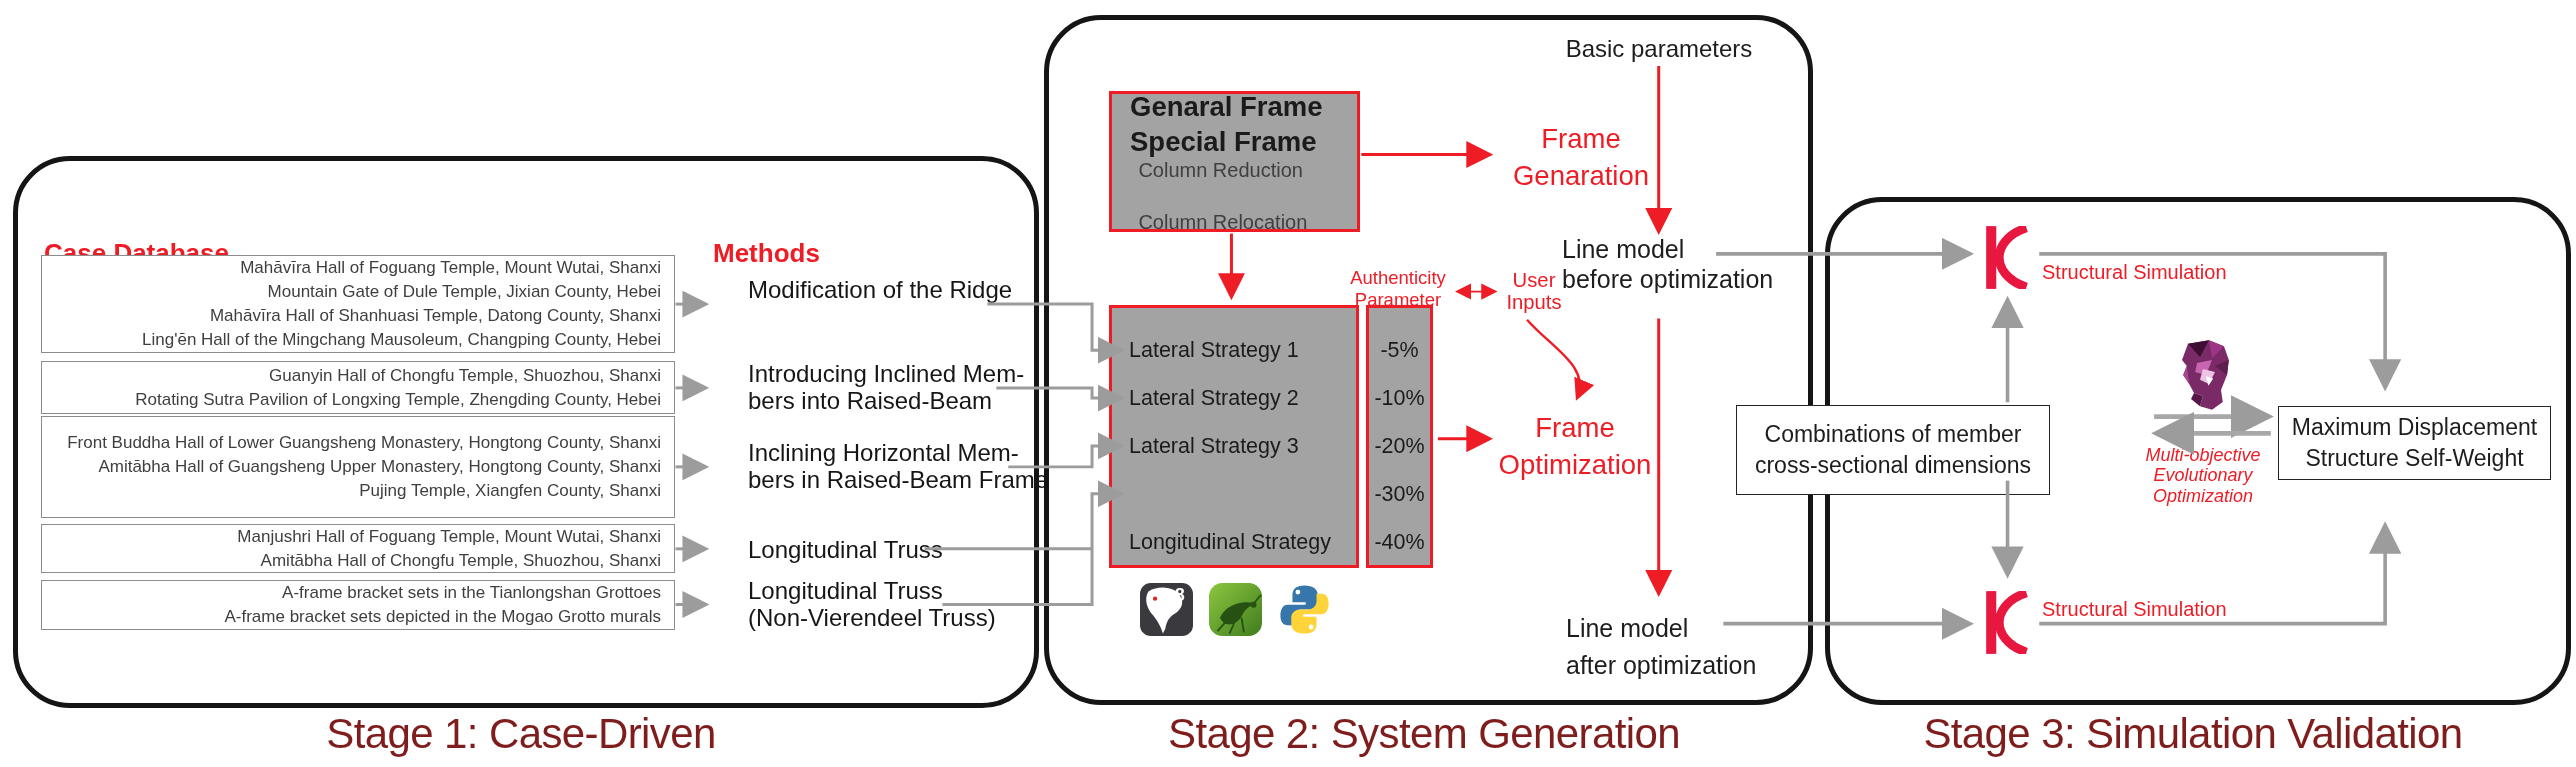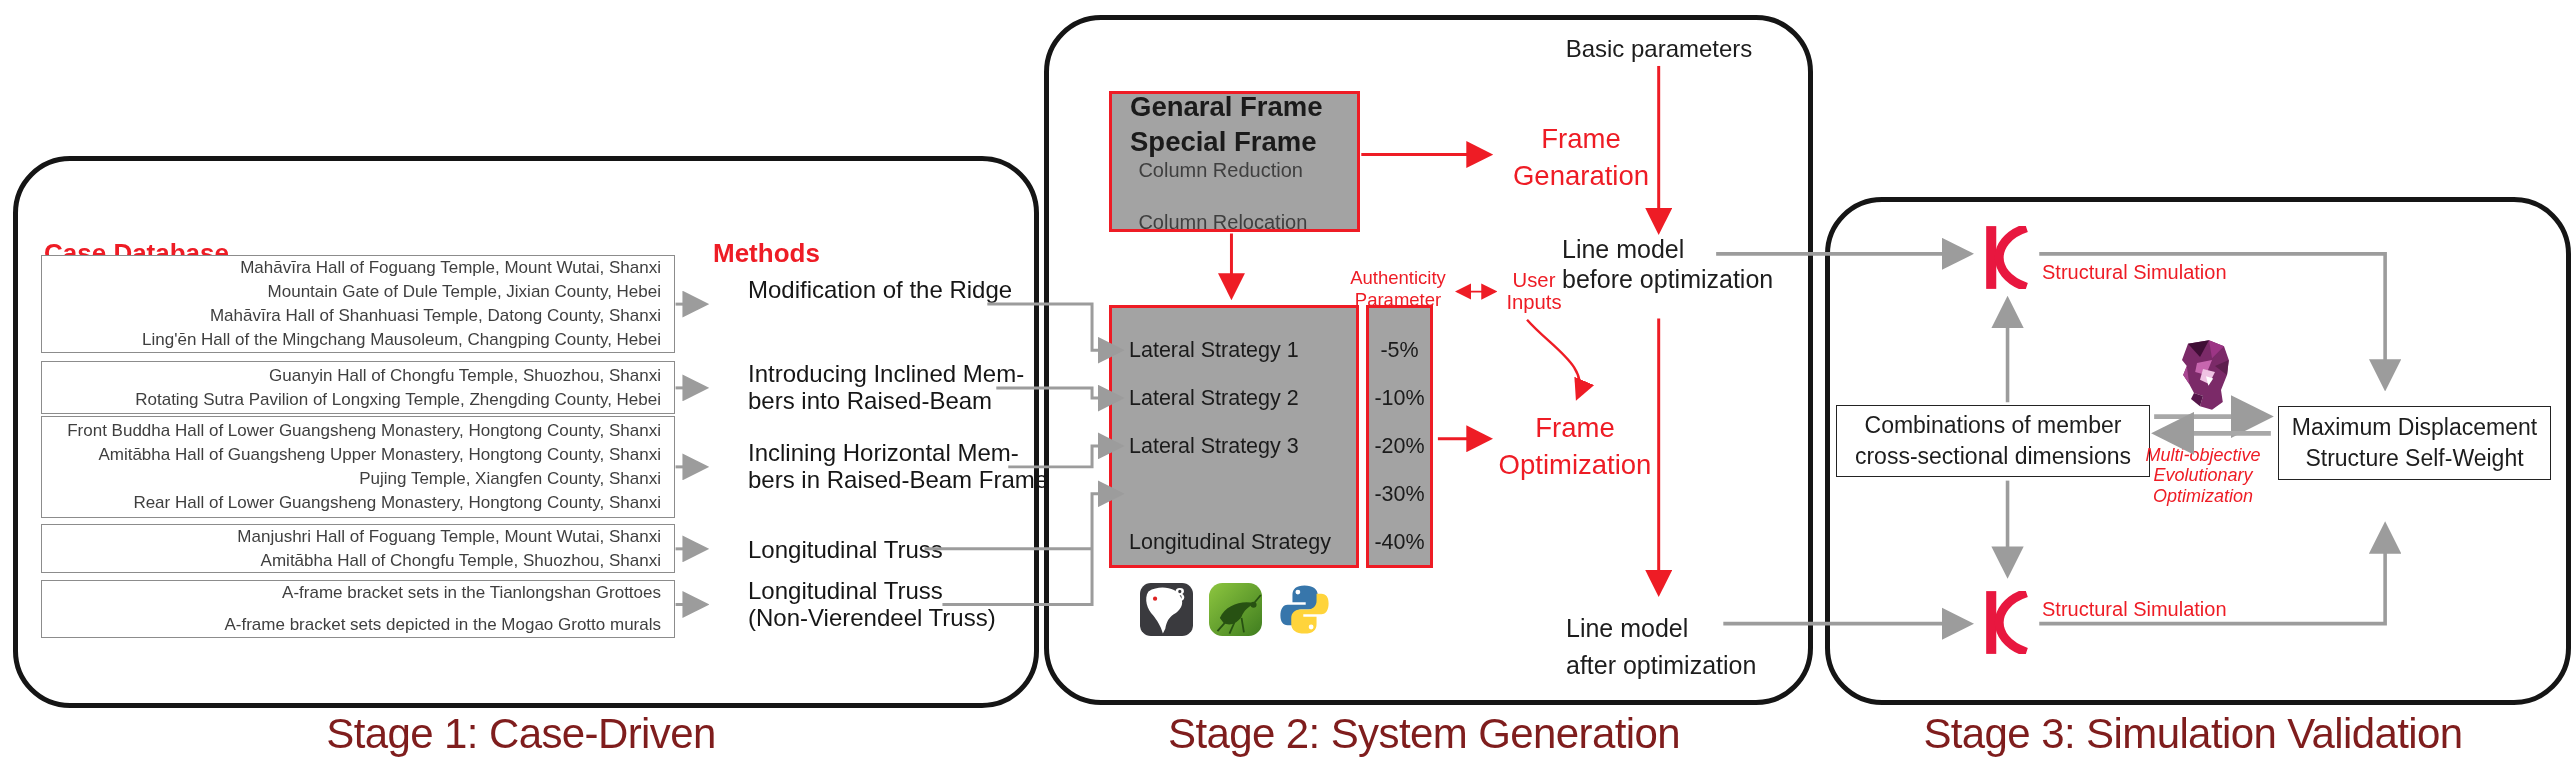--- a/index.html
+++ b/index.html
@@ -49,27 +49,26 @@
   <div class="case-line">Ling'ēn Hall of the Mingchang Mausoleum, Changping County, Hebei</div>
 </div>
 <div class="case-box" style="top:361px;height:53px;">
   <div class="case-line">Guanyin Hall of Chongfu Temple, Shuozhou, Shanxi</div>
   <div class="case-line">Rotating Sutra Pavilion of Longxing Temple, Zhengding County, Hebei</div>
 </div>
 <div class="case-box" style="top:416px;height:102px;">
   <div class="case-line">Front Buddha Hall of Lower Guangsheng Monastery, Hongtong County, Shanxi</div>
   <div class="case-line">Amitābha Hall of Guangsheng Upper Monastery, Hongtong County, Shanxi</div>
   <div class="case-line">Pujing Temple, Xiangfen County, Shanxi</div>
-  <div class="case-line">Rear Hall of Lower Guangsheng Monastery, Hongtong County, Shanxi</div>
 </div>
 <div class="case-box" style="top:524px;height:49px;">
   <div class="case-line">Manjushri Hall of Foguang Temple, Mount Wutai, Shanxi</div>
   <div class="case-line">Amitābha Hall of Chongfu Temple, Shuozhou, Shanxi</div>
 </div>
-<div class="case-box" style="top:580px;height:58px;justify-content:space-between;">
+<div class="case-box" style="top:580px;height:50px;">
   <div class="case-line">A-frame bracket sets in the Tianlongshan Grottoes</div>
   <div class="case-line">A-frame bracket sets depicted in the Mogao Grotto murals</div>
 </div>
 
 <div class="method" style="top:276px;">
   <div>Modification of the Ridge</div>
 </div>
 <div class="method" style="top:360px;">
   <div>Introducing Inclined Mem-</div>
   <div>bers into Raised-Beam</div>
@@ -181,21 +180,21 @@
 <div class="redtext" style="left:2042px;top:261px;font-size:20px;transform:none;">Structural Simulation</div>
 
 <div style="position:absolute;left:1985px;top:591px;z-index:10;">
   <svg width="45" height="63" viewBox="0 0 76 106">
     <rect x="2" y="0" width="17" height="106" fill="#e8173f"></rect>
     <path d="M70,3 C36,14 24,36 24,53 C24,70 36,92 70,103" fill="none" stroke="#e8173f" stroke-width="15"></path>
   </svg>
 </div>
 <div class="redtext" style="left:2042px;top:598px;font-size:20px;transform:none;">Structural Simulation</div>
 
-<div class="blackbox" style="left:1836px;top:405px;width:314px;height:72px;">
+<div class="blackbox" style="left:1736px;top:405px;width:314px;height:90px;">
   <div>Combinations of member</div>
   <div>cross-sectional dimensions</div>
 </div>
 <div class="blackbox" style="left:2278px;top:406px;width:273px;height:74px;">
   <div>Maximum Displacement</div>
   <div>Structure Self-Weight</div>
 </div>
 
 <div style="position:absolute;left:2176px;top:339px;z-index:10;">
   <svg width="60" height="72" viewBox="0 0 100 120">

